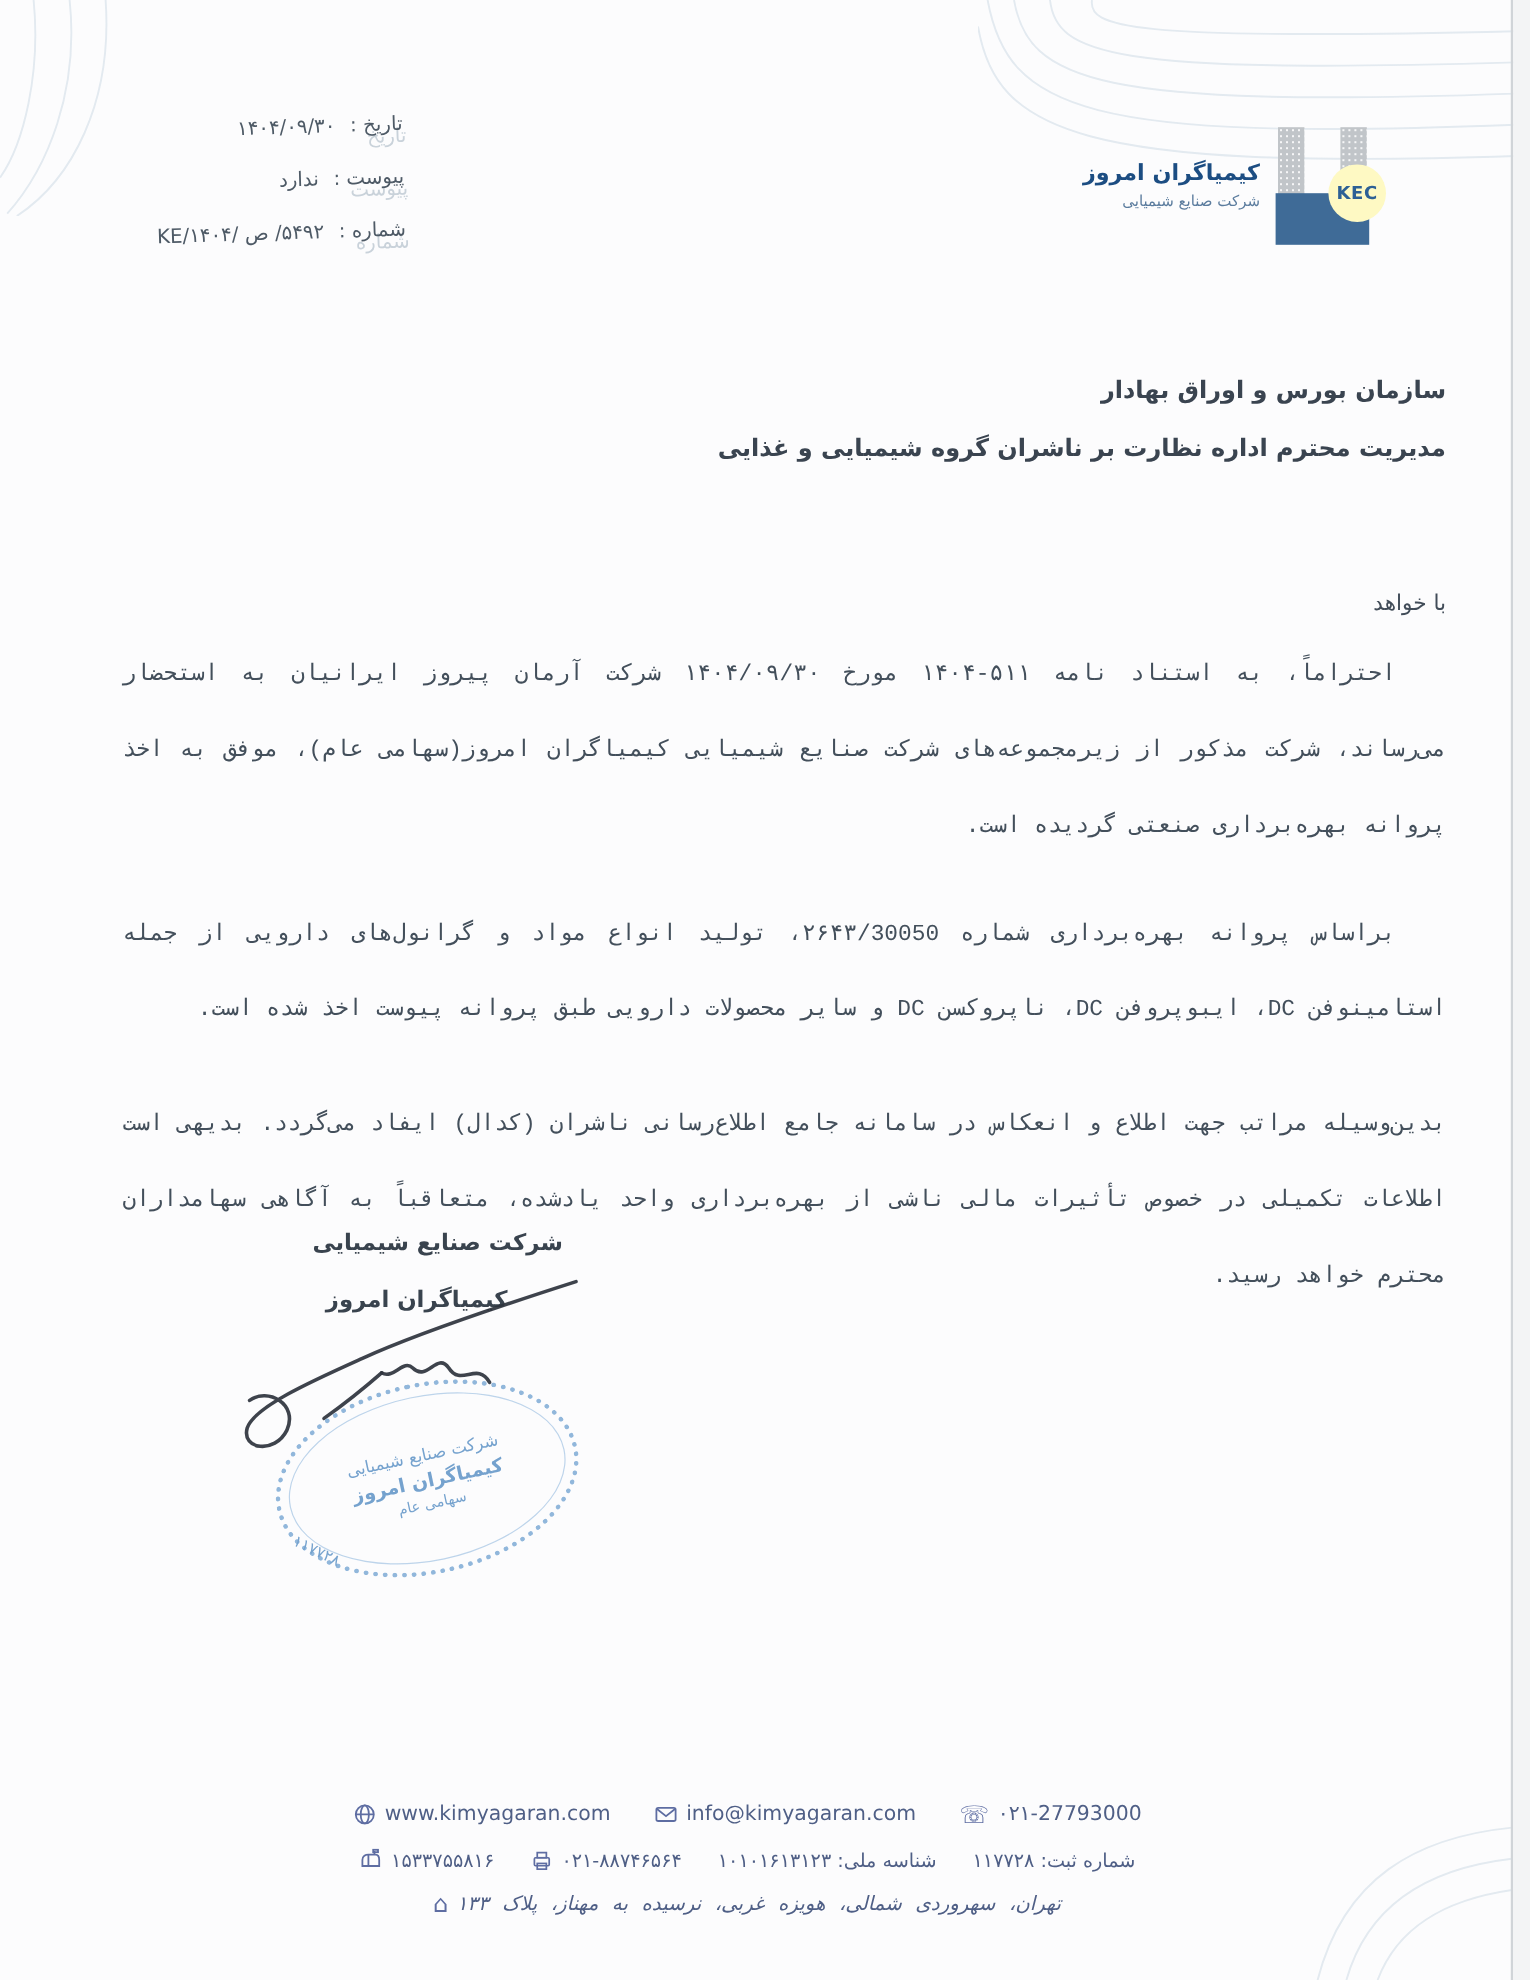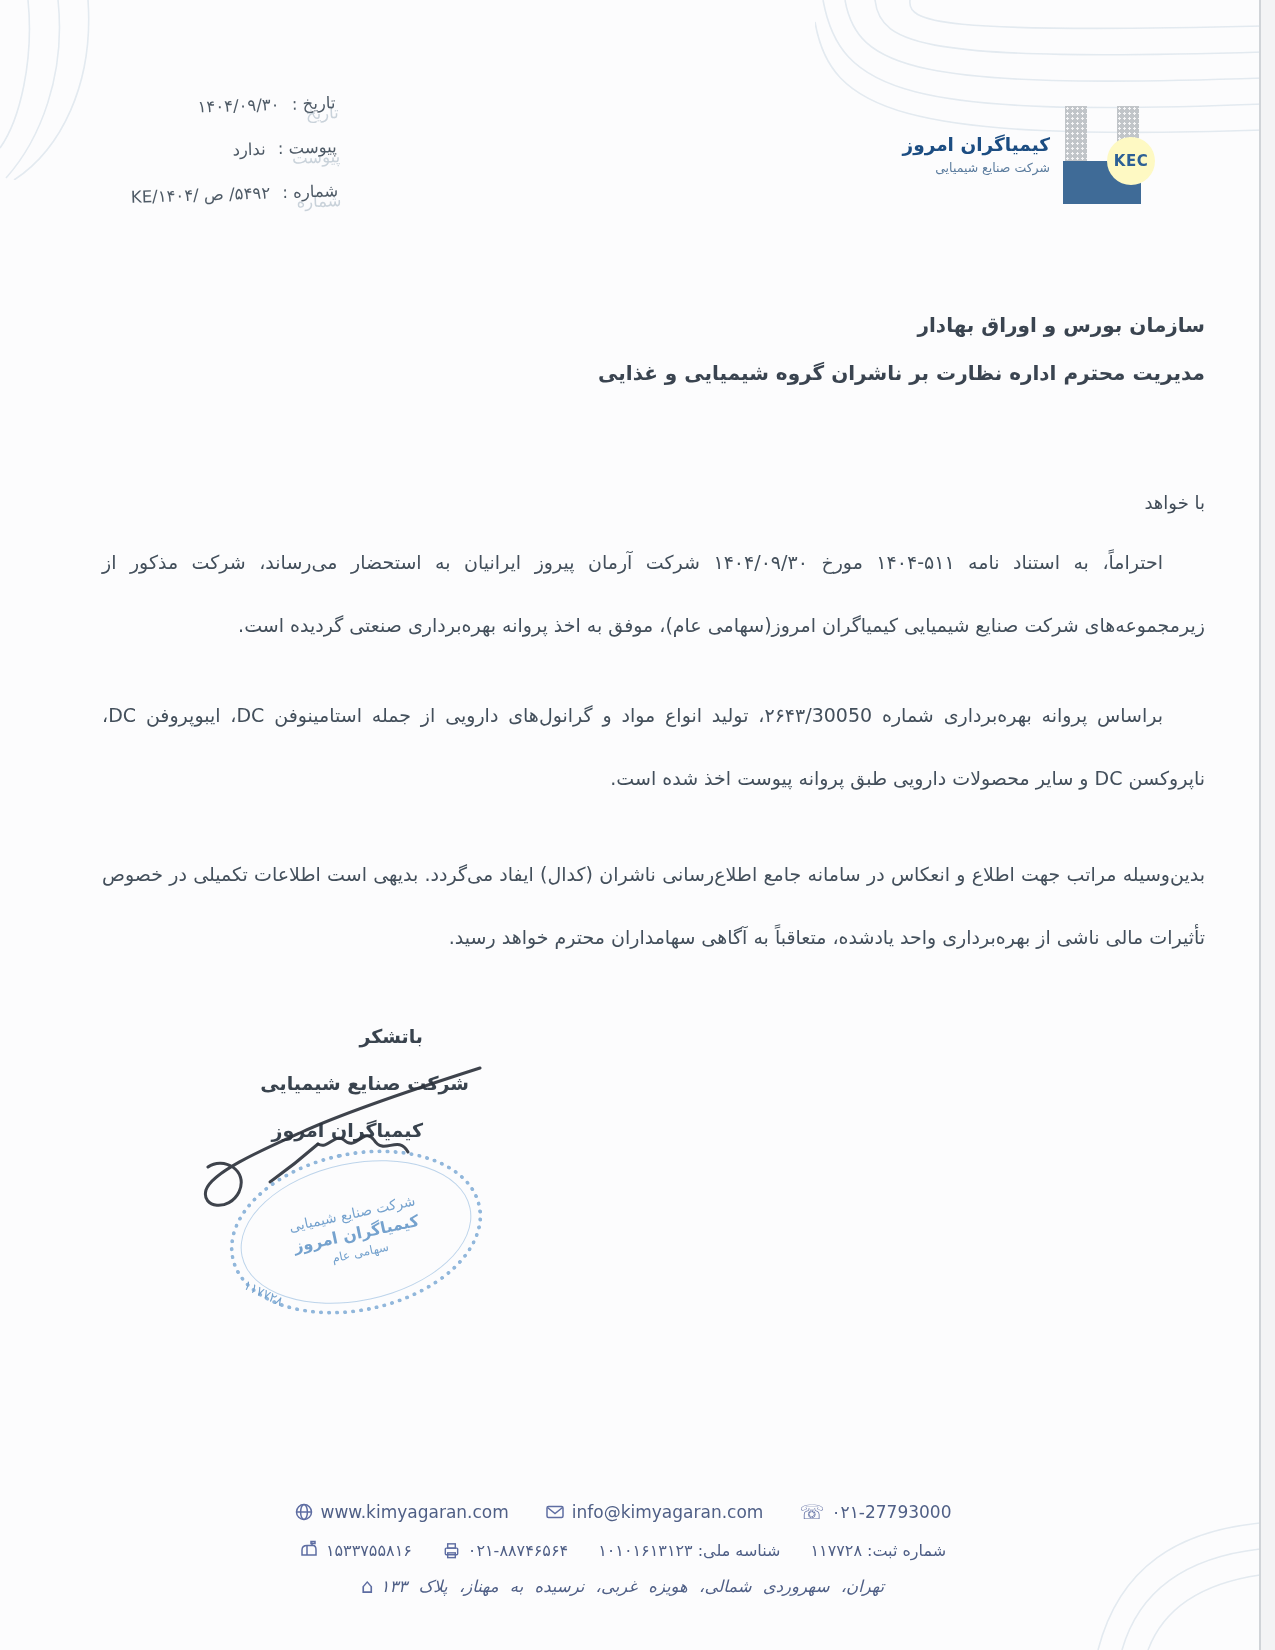--- a/index.html
+++ b/index.html
@@ -35,21 +35,21 @@
                font-weight:bold;font-size:15px;letter-spacing:.5px;color:#2d6095;margin-left:29px;}
 
   
   .recipient{position:absolute;right:70px;top:301px;direction:rtl;text-align:right;
              font-weight:bold;font-size:20px;line-height:48px;color:#3a4450;white-space:nowrap;}
   
   .greeting{position:absolute;right:70px;top:492px;direction:rtl;font-size:18px;color:#414c58;}
   
   .body-text{position:absolute;left:102px;right:70px;top:531px;direction:rtl;
              text-align:justify;font-size:19px;line-height:63px;color:#434f5b;}
-  .body-text p{margin:0;}
+  .body-text p{margin:0;font-family:Liberation Mono, monospace;}
   .p1{margin-bottom:27px !important;text-indent:42px;}
   .p2{margin-bottom:33px !important;text-indent:42px;}
 
   
   .sig{position:absolute;right:806px;top:1013px;direction:rtl;text-align:right;font-weight:bold;
        font-size:19px;line-height:47px;color:#39434e;white-space:nowrap;}
   .sig .pad{padding-right:46px;display:block;}
   .sig-svg{position:absolute;left:150px;top:1040px;}
   .sig-svg path{fill:none;stroke:#2e333d;stroke-width:3;stroke-linecap:round;opacity:.92;}
 
@@ -135,21 +135,20 @@
 
   <div class="greeting">با خواهد</div>
 
   <div class="body-text">
     <p class="p1">احتراماً، به استناد نامه ۵۱۱-۱۴۰۴ مورخ ۱۴۰۴/۰۹/۳۰ شرکت آرمان پیروز ایرانیان به استحضار می‌رساند، شرکت مذکور از زیرمجموعه‌های شرکت صنایع شیمیایی کیمیاگران امروز(سهامی عام)، موفق به اخذ پروانه بهره‌برداری صنعتی گردیده است.</p>
     <p class="p2">براساس پروانه بهره‌برداری شماره ۲۶۴۳/30050، تولید انواع مواد و گرانول‌های دارویی از جمله استامینوفن DC، ایبوپروفن DC، ناپروکسن DC و سایر محصولات دارویی طبق پروانه پیوست اخذ شده است.</p>
     <p>بدین‌وسیله مراتب جهت اطلاع و انعکاس در سامانه جامع اطلاع‌رسانی ناشران (کدال) ایفاد می‌گردد. بدیهی است اطلاعات تکمیلی در خصوص تأثیرات مالی ناشی از بهره‌برداری واحد یادشده، متعاقباً به آگاهی سهامداران محترم خواهد رسید.</p>
   </div>
 
   <div class="sig">
-    <span class="pad">باتشکر</span>
     <span>شرکت صنایع شیمیایی</span>
     <span class="pad">کیمیاگران امروز</span>
   </div>
 
   <svg class="sig-svg" width="360" height="170" viewBox="0 0 360 170">
     <path d="M330,28 C280,44 200,70 152,92 C112,110 62,132 56,150 C51,168 79,172 89,152 C99,130 73,116 58,127"></path>
     <path d="M258,112 C248,94 234,116 224,100 C214,86 206,112 194,100 C186,92 178,110 168,104"></path>
     <path d="M168,104 C152,118 134,132 120,142"></path>
   </svg>
 

